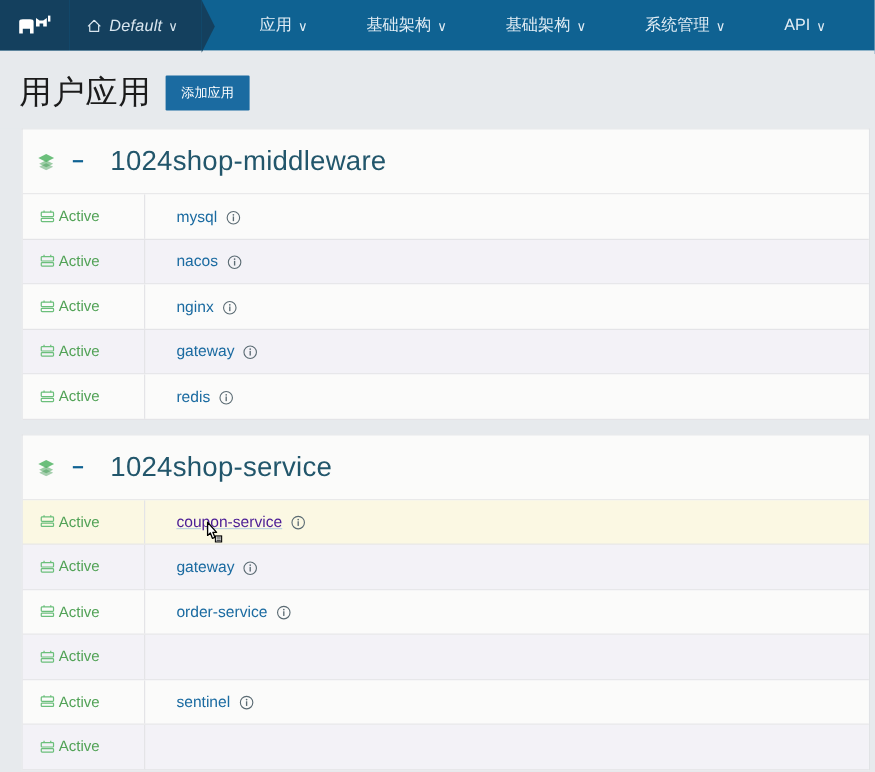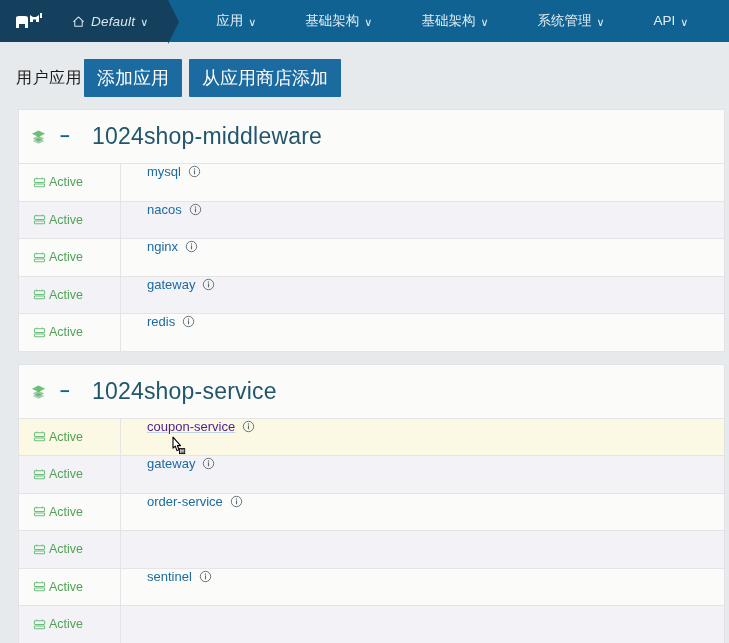--- a/index.html
+++ b/index.html
@@ -73,31 +73,31 @@
   }
 
   
   .page-header {
     display: flex;
     align-items: center;
     padding: 14px 0 12px 16px;
     background: #e7eaed;
   }
   .page-title {
-    font-size: 16px;
+    font-size: 27px;
     color: #1b1b1b;
     font-weight: 400;
-    margin-right: 2px;
+    margin-right: 12px;
     letter-spacing: .5px;
   }
   .btn {
     background: #1b6ba1;
     color: #ffffff;
     border: none;
-    font-size: 18px;
+    font-size: 11px;
     padding: 7px 13px;
     margin-right: 7px;
     cursor: pointer;
     font-family: inherit;
     border-radius: 1px;
   }
 
   
   .content { padding: 0 4px 0 18px; }
 
@@ -151,20 +151,21 @@
     height: 100%;
   }
   .status-icon { margin-right: 3px; display: inline-flex; }
   .status-text {
     color: #51a256;
     font-size: 12.5px;
   }
   .cell-name {
     flex: 1 1 auto;
     display: flex;
+    align-items: center;
     padding-left: 26px;
     position: relative;
     height: 100%;
   }
   .name-link {
     color: #1b6ba1;
     font-size: 13px;
     text-decoration: none;
     cursor: pointer;
   }
@@ -220,21 +221,20 @@
     </div>
     <div class="nav-item">
       <span>API</span><span class="caret">∨</span>
     </div>
   </div>
 </div>
 
 <div class="page-header">
   <div class="page-title">用户应用</div>
   <button class="btn">添加应用</button>
-  <button class="btn">从应用商店添加</button>
 </div>
 
 <div class="content">
 
   <div class="group">
     <div class="group-header">
       <span class="stack-icon">
         <svg width="15" height="15" viewBox="0 0 16 16">
           <path d="M8 1.5 L15 5 L8 8.5 L1 5 Z" fill="#6bbf7b"></path>
           <path d="M8 7 L14.2 10.1 L8 13.2 L1.8 10.1 Z" fill="#4ea65f" opacity="0.55"></path>

